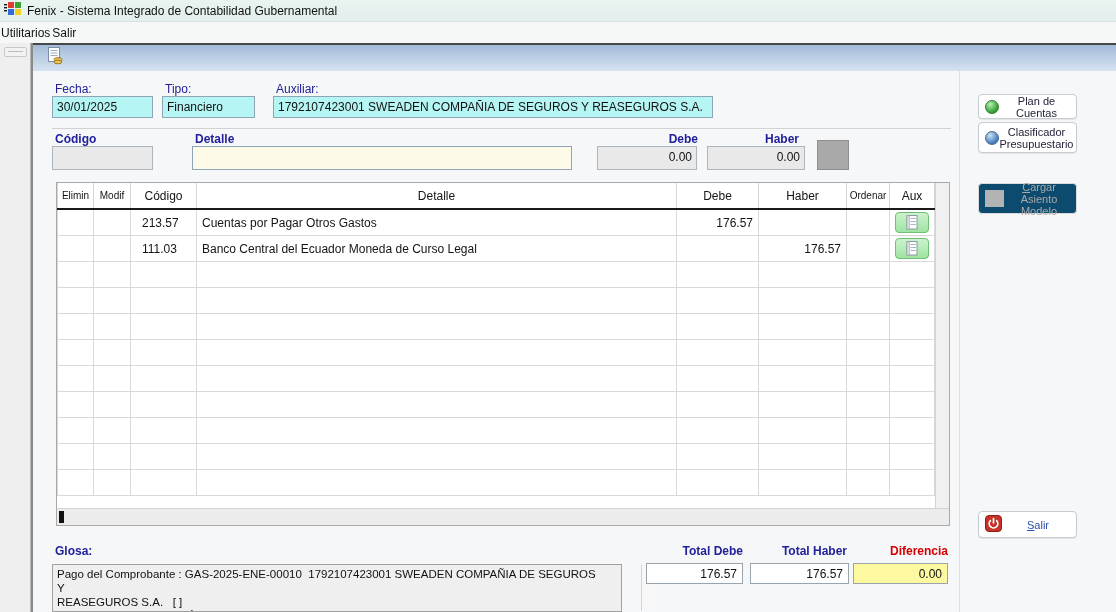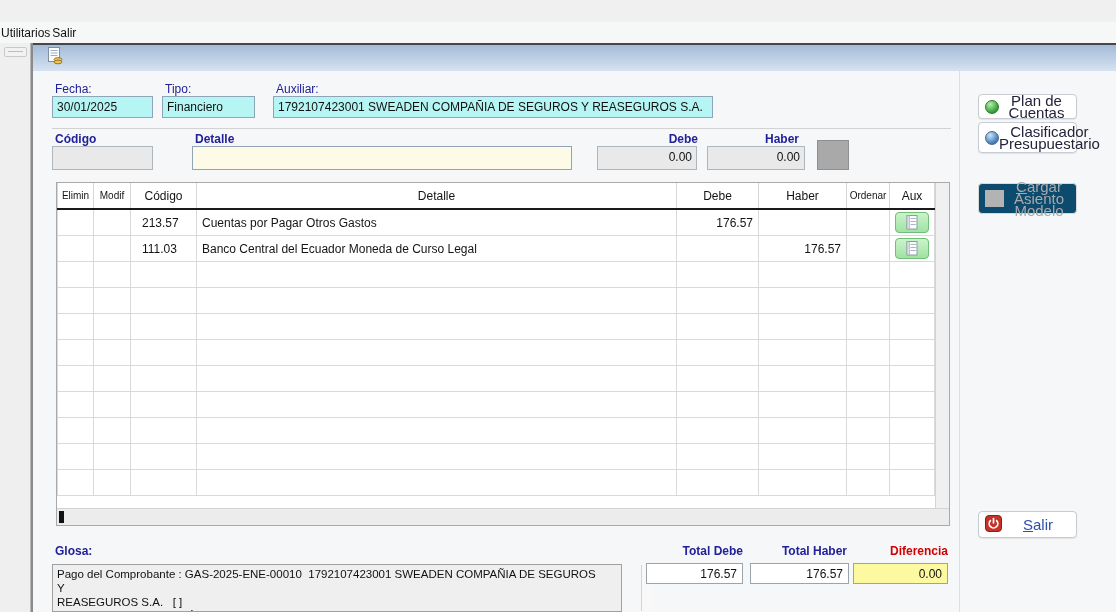--- a/index.html
+++ b/index.html
@@ -63,21 +63,21 @@
     border-radius:4px; background:linear-gradient(#ccf3cc,#9fe3a2); text-align:center; cursor:pointer; }
   .aux-btn svg { margin-top:2px; }
 
   .vscroll { position:absolute; right:0; top:0; width:14px; height:325px; background:#f0f0f0; border-left:1px solid #d3d3d3; }
   .hscroll { position:absolute; left:0; bottom:0; width:892px; height:17px; background:#ececec; border-top:1px solid #d3d3d3; }
   .hthumb { position:absolute; left:2px; top:2px; width:5px; height:12px; background:#111; }
 
   
   .side-btn { position:absolute; left:945px; width:99px; background:#fff; border:1px solid #c6ccd2;
     border-radius:4px; box-shadow:0 1px 1px rgba(0,0,0,.08); display:flex; align-items:center;
-    font-size:15px; color:#23233a; cursor:pointer; }
+    font-size:11px; color:#23233a; cursor:pointer; }
   .side-btn .txt { flex:1; text-align:center; line-height:12px; padding:2px 2px 2px 0; }
   .side-btn .ic { margin-left:6px; flex:0 0 auto; }
   .sphere { width:14px; height:14px; border-radius:50%; }
   .sphere.green { background:radial-gradient(circle at 35% 28%, #b9f0b0, #3aa43a 65%, #1f7a1f); border:1px solid #2c7a2c; }
   .sphere.blue { background:radial-gradient(circle at 35% 28%, #cfe3f5, #4a82bd 65%, #2f5e93); border:1px solid #44699a; }
   .side-btn.disabled { background:#0c4a6e; border-color:#dadada; color:#a9a9a9; box-shadow:none; cursor:default; }
   .gray-sq { width:19px; height:17px; background:#b3b3b3; }
   .u-first { display:inline-block; }
   .u-first::first-letter { text-decoration:underline; }
   .salir-txt { color:#2f4dab; }
@@ -89,20 +89,34 @@
   .glosa-sb { position:absolute; right:0; top:0; width:13px; height:100%; background:#f8f8f8; border-left:1px solid #d4d4d4; }
   .total-field { position:absolute; top:492px; height:21px; background:#fff; border:1px solid #9aa4ad;
     font-size:12px; text-align:right; padding:3px 5px 0 4px; color:#111; }
   .total-field.diff { background:#fdf9a1; }
 </style>
 </head>
 <body>
 
 <div id="screen">
 
+  <div class="titlebar">
+    <span>
+      <svg width="17" height="15" viewBox="0 0 17 15">
+        <rect x="0" y="3" width="3" height="1.4" fill="#111"></rect>
+        <rect x="0" y="6" width="3" height="1.4" fill="#111"></rect>
+        <rect x="0" y="9" width="3" height="1.4" fill="#111"></rect>
+        <rect x="4" y="1" width="6" height="6" fill="#e33b31"></rect>
+        <rect x="11" y="1" width="6" height="6" fill="#3aa435"></rect>
+        <rect x="4" y="8" width="6" height="6" fill="#2b6fd4"></rect>
+        <rect x="11" y="8" width="6" height="6" fill="#f4d022"></rect>
+      </svg>
+    </span>
+    <span class="title">Fenix - Sistema Integrado de Contabilidad Gubernamental</span>
+  </div>
 
   <div class="menubar">
     <span class="menu-item">Utilitarios</span>
     <span class="menu-item">Salir</span>
   </div>
 
   <div class="mdi-strip">
     <div class="mdi-grip"></div>
   </div>
   <div class="win-topline"></div>

